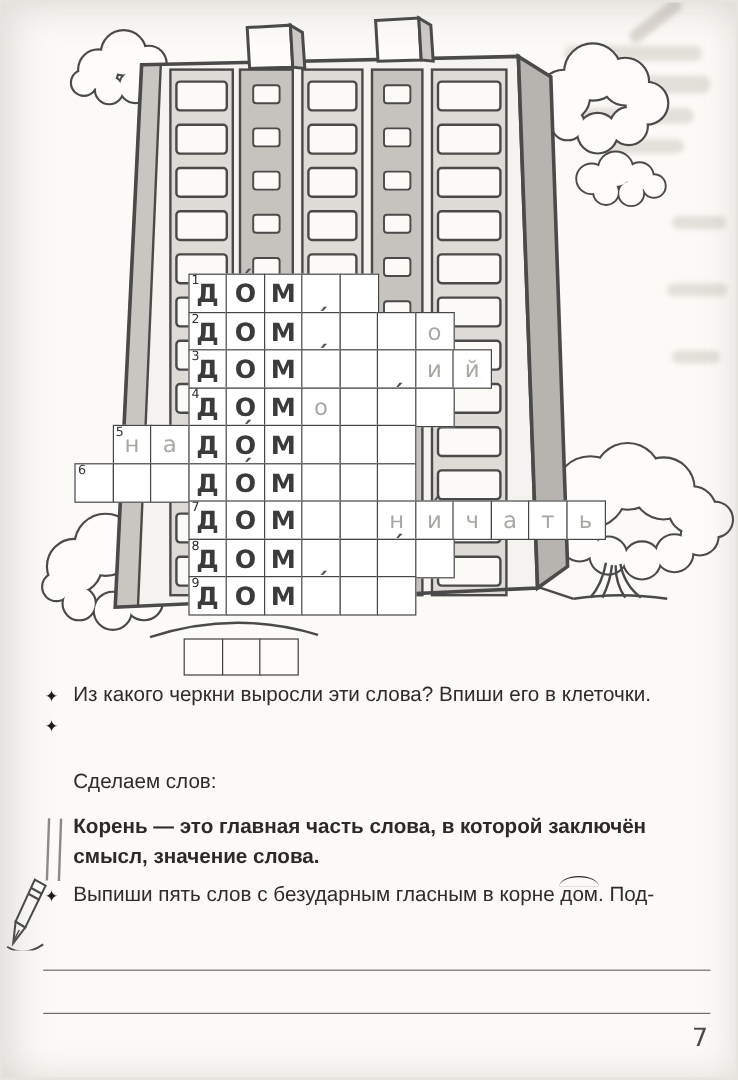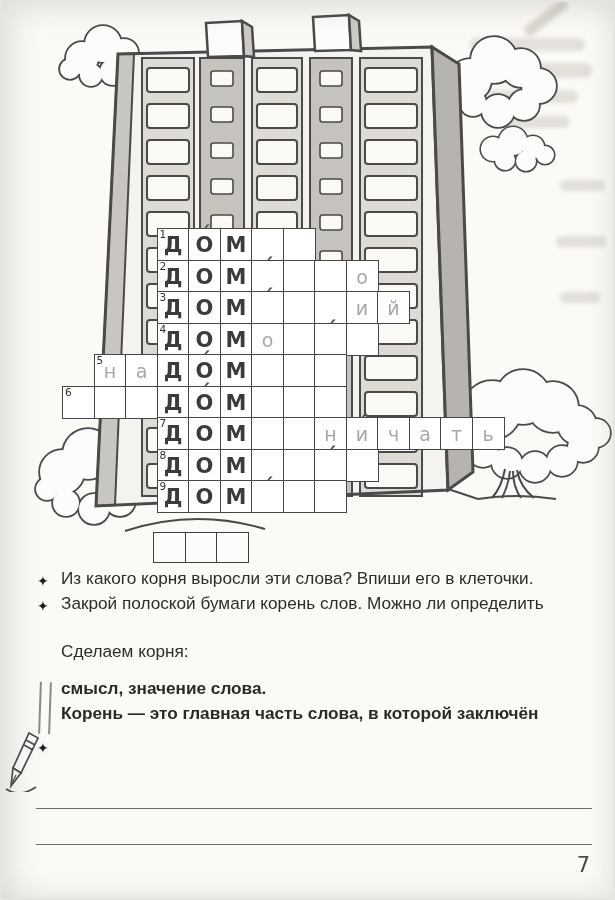--- a/index.html
+++ b/index.html
@@ -427,51 +427,51 @@
     <path d="M3,25 Q73,2 143,23" fill="none" stroke="#4a4a4a" stroke-width="2"></path>
   </svg>
   <div id="answer-cells">
       <div class="answer-cell" style="left: 153px; top: 532px;"></div>
       <div class="answer-cell" style="left: 184.5px; top: 532px;"></div>
       <div class="answer-cell" style="left: 216px; top: 532px;"></div>
     </div>
 
   <div class="task" style="top:566px">
     <span class="bullet">✦</span>
-    <div class="tline">Из какого корня выросли эти слова? Впиши его в клеточки.</div>
+    <div class="tline">Из какого черкни выросли эти слова? Впиши его в клеточки.</div>
   </div>
 
   <div class="task" style="top:591px">
     <span class="bullet">✦</span>
-    <div class="tline">Закрой полоской бумаги корень слов. Можно ли определить</div>
   </div>
 
   <div class="task" style="top:639px">
-    <div class="tline">Сделаем корня:</div>
+    <div class="tline">Сделаем слов:</div>
   </div>
 
   <div class="rule-bars"></div>
   <div class="task rule-text" style="top:676px">
+    <div class="tline">Корень — это главная часть слова, в которой заключён</div>
     <div class="tline">смысл, значение слова.</div>
-    <div class="tline">Корень — это главная часть слова, в которой заключён</div>
   </div>
 
   <svg class="pen-svg" width="42" height="62">
     <g fill="#fdfcfa" stroke="#4a4a4a" stroke-width="1.7">
       <path d="M25 3 L34 8 L17 43 L9 38 Z"></path>
       <path d="M22 10 L31 15"></path>
       <path d="M20 15 L29 20"></path>
       <path d="M9 38 L17 43 L7 56 Z"></path>
       <path d="M12 45 L8 53" stroke-width="1.2"></path>
     </g>
     <path d="M2 59 Q16 68 32 57" fill="none" stroke="#4a4a4a" stroke-width="1.6"></path>
   </svg>
 
   <div class="task" style="top:733px">
     <span class="bullet">✦</span>
+    <div class="tline" id="task3-line1"><span>Выпиши пять слов с безударным гласным в корне </span><span class="root-mark">дом</span><span>. Под-</span></div>
   </div>
 
   <div id="writing-lines">
       <div class="writing-line" style="top: 808px;"></div>
       <div class="writing-line" style="top: 844px;"></div>
     </div>
 
   <div class="page-number">7</div>
 </div>
 

